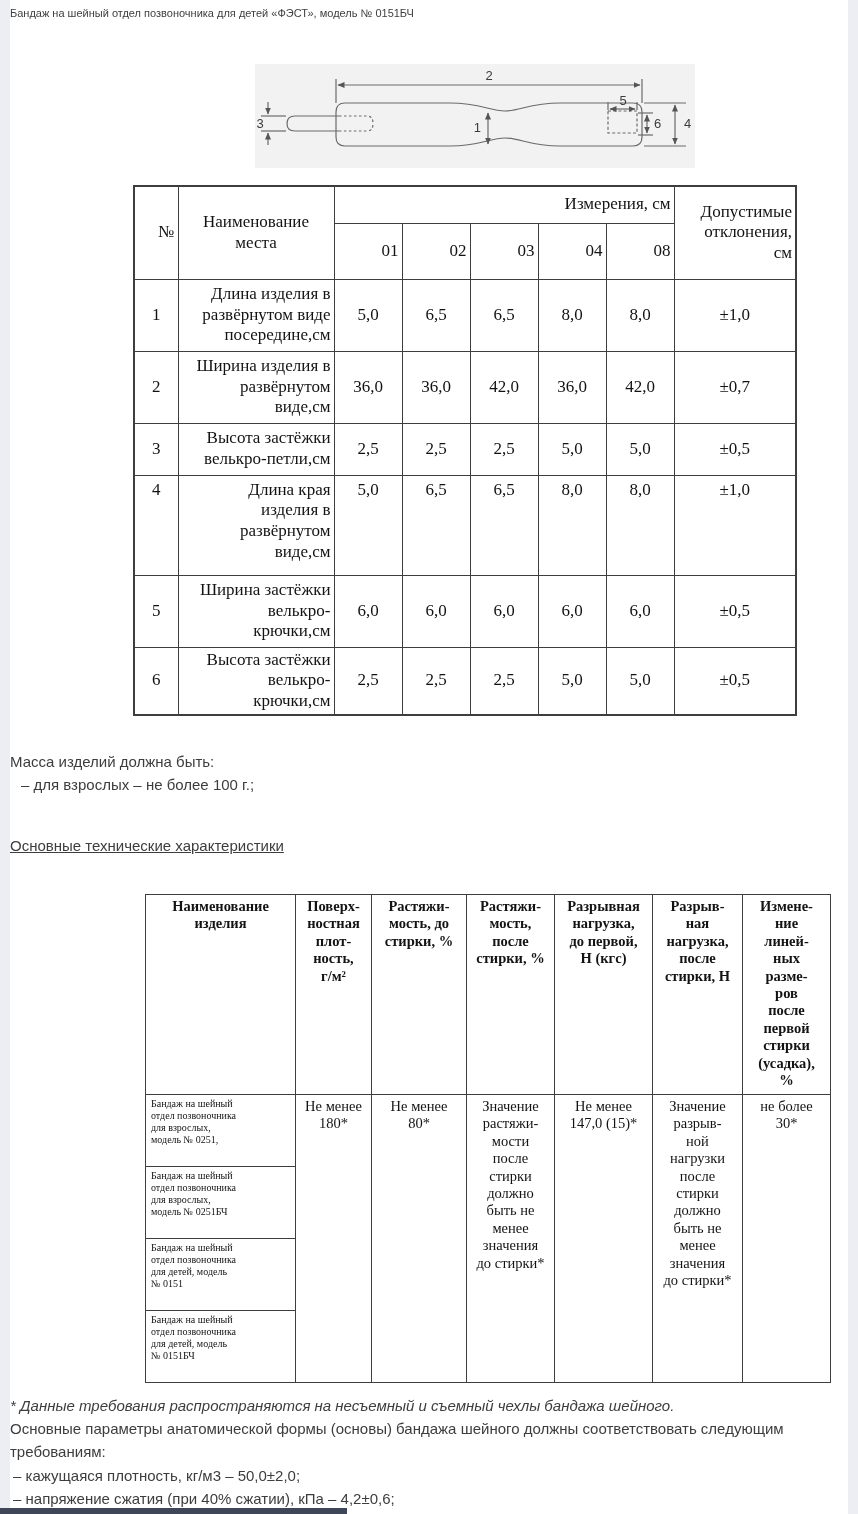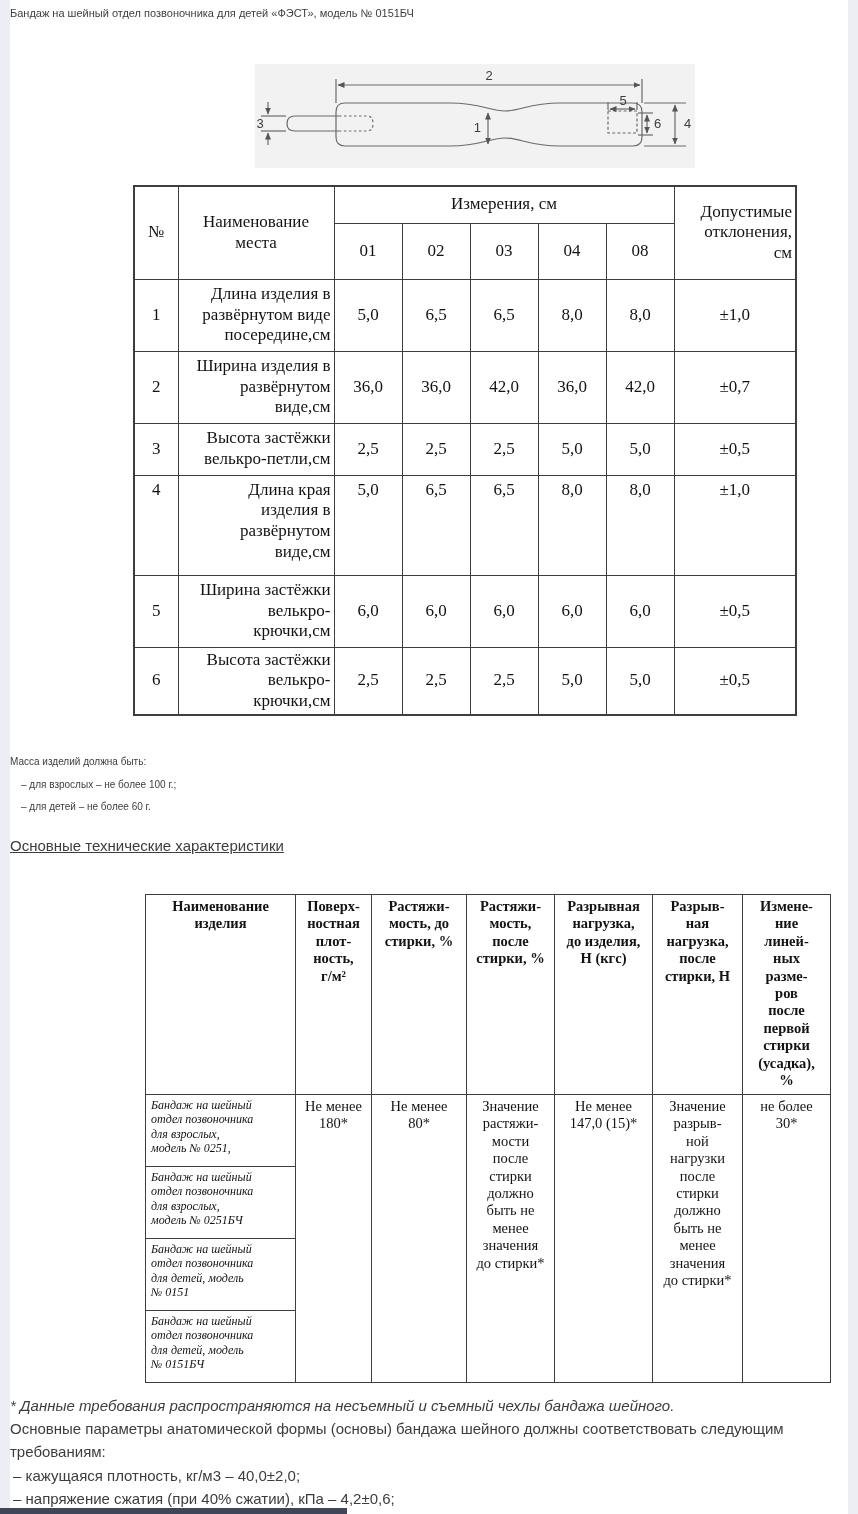--- a/index.html
+++ b/index.html
@@ -15,39 +15,39 @@
 
   .diagram{position:absolute;left:255px;top:64px;width:440px;height:104px;background:#f3f2f3;}
   .diagram svg{display:block;width:440px;height:104px;}
   .diagram text{font-family:"Liberation Sans",sans-serif;font-size:13px;fill:#3c3c3c;}
 
   table{border-collapse:collapse;table-layout:fixed;}
   .t1{position:absolute;left:133px;top:185px;width:662px;
       font-family:"Liberation Serif",serif;font-size:17px;color:#131313;}
   .t1 th,.t1 td{border:1.7px solid #3e3e3e;padding:2px 3px;line-height:1.22;}
   .t1{border:2px solid #3e3e3e;}
-  .t1 th{font-weight:normal;text-align:center;vertical-align:middle;}
+  .t1 th{font-weight:normal;text-align:right;vertical-align:middle;}
   .t1 th.tol,.t1 td.place{text-align:right;white-space:pre-line;padding-left:9px;}
   .t1 td{text-align:center;vertical-align:middle;}
   .t1 tr.h1{height:37px;} .t1 tr.h2{height:56px;}
   .t1 tr.r1{height:72px;} .t1 tr.r2{height:72px;} .t1 tr.r3{height:52px;}
   .t1 tr.r4{height:100px;} .t1 tr.r5{height:72px;} .t1 tr.r6{height:68px;}
   .t1 tr.r4 td{vertical-align:top;padding-top:4px;}
 
   .t2{position:absolute;left:145px;top:894px;width:685px;
       font-family:"Liberation Serif",serif;font-size:14.5px;color:#131313;}
   .t2 th,.t2 td{border:1.6px solid #3e3e3e;padding:3px 3px;line-height:1.2;vertical-align:top;}
   .t2{border:1.8px solid #3e3e3e;}
   .t2 th{font-weight:bold;text-align:center;white-space:pre-line;}
   .t2 tr.th-row{height:200px;}
-  .t2 td.prod{text-align:left;white-space:pre-line;padding-left:5px;font-size:12px;font-style:italic;}
+  .t2 td.prod{text-align:left;white-space:pre-line;padding-left:5px;font-size:10px;}
   .t2 td.val{text-align:center;white-space:pre-line;}
   .t2 tr.p-row{height:72px;}
 
-  .mass{position:absolute;left:10px;top:751px;font-size:10px;line-height:22.5px;}
+  .mass{position:absolute;left:10px;top:751px;font-size:15px;line-height:22.5px;}
   .mass .item{margin-left:11px;}
 
   .char-link{position:absolute;left:10px;top:837px;font-size:15px;color:#3d3d3d;
     text-decoration:underline;cursor:pointer;}
 
   .notes{position:absolute;left:10px;top:1394px;font-size:15px;line-height:23.2px;}
   .notes .ast{font-style:italic;}
   .notes .item{margin-left:3px;}
 
   .bottom-bar{position:absolute;left:0;top:1508px;width:347px;height:6px;background:#3f4658;}
@@ -212,21 +212,20 @@
     <td>5,0</td>
     <td>5,0</td>
     <td>±0,5</td>
   </tr>
 </tbody>
   </table>
 
 <div class="mass">
   <div>Масса изделий должна быть:</div>
   <div class="item">– для взрослых – не более 100 г.;</div>
-  <div class="item">– для детей – не более 60 г.</div>
 </div>
 
 <a class="char-link">Основные технические характеристики</a>
 
 <table class="t2">
   <colgroup>
     <col style="width:150px">
       <col style="width:76px">
       <col style="width:95px">
       <col style="width:88px">
@@ -245,21 +244,21 @@
 г/м²</th>
     <th>Растяжи-
 мость, до
 стирки, %</th>
     <th>Растяжи-
 мость,
 после
 стирки, %</th>
     <th>Разрывная
 нагрузка,
-до изделия,
+до первой,
 Н (кгс)</th>
     <th>Разрыв-
 ная
 нагрузка,
 после
 стирки, Н</th>
     <th>Измене-
 ние
 линей-
 ных
@@ -323,18 +322,18 @@
 отдел позвоночника
 для детей, модель
 № 0151БЧ</td>
   </tr>
 </tbody>
   </table>
 
 <div class="notes">
   <div class="ast">* Данные требования распространяются на несъемный и съемный чехлы бандажа шейного.</div>
   <div>Основные параметры анатомической формы (основы) бандажа шейного должны соответствовать следующим требованиям:</div>
-  <div class="item">– кажущаяся плотность, кг/м3 – 40,0±2,0;</div>
+  <div class="item">– кажущаяся плотность, кг/м3 – 50,0±2,0;</div>
   <div class="item">– напряжение сжатия (при 40% сжатии), кПа – 4,2±0,6;</div>
   <div class="item">– остаточная деформация (через 22 ч. При 70°С и 50% сжатия), % - 2,0 -3,0.</div>
 </div>
 
 <div class="bottom-bar"></div>
 
 </body></html>

